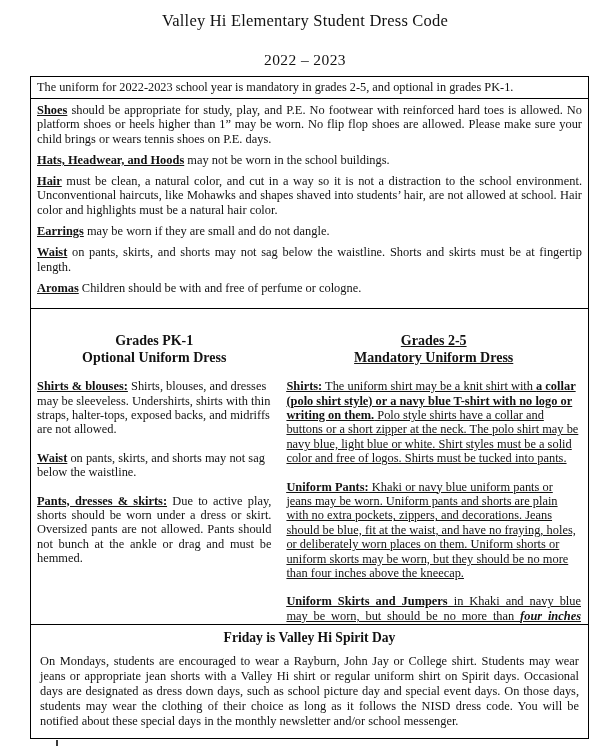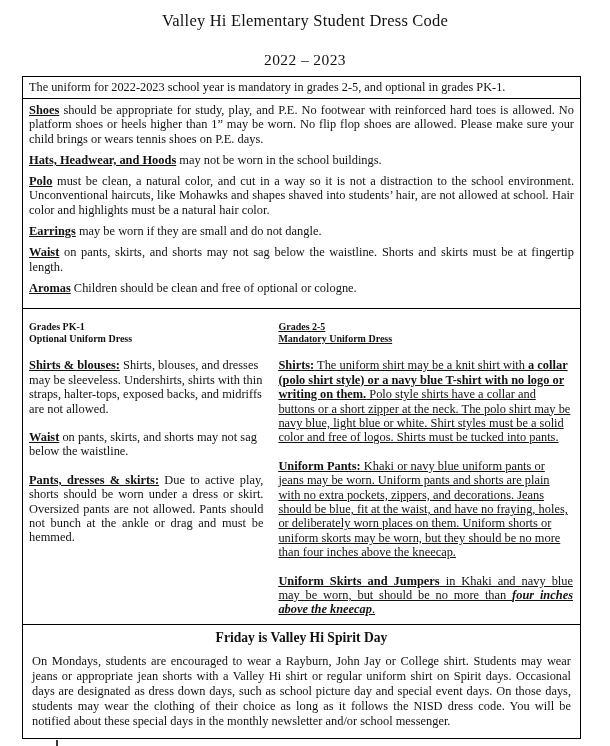--- a/index.html
+++ b/index.html
@@ -9,36 +9,36 @@
     font-family:"Liberation Serif","DejaVu Serif",serif;
     overflow:hidden;
   }
   .page { position:relative; width:610px; height:746px; overflow:hidden; background:#fff;border-radius:12px; }
 
   .title-block { height:76px; padding-top:11px; text-align:center; box-sizing:border-box; }
   .title-line1 { font-size:16.5px; letter-spacing:.2px; }
   .title-line2 { font-size:15.5px; margin-top:20px; letter-spacing:.4px; }
 
   .doc-table {
-    position:absolute; left:22px; top:76px; width:559px; height:663px;
+    position:absolute; left:30px; top:76px; width:559px; height:663px;
     border:1.4px solid #000; box-sizing:border-box;
     display:flex; flex-direction:column;
   }
   .row { box-sizing:border-box; }
   .row-intro {
     height:22px; border-bottom:1.4px solid #000;
     padding:3px 6px; font-size:12.3px; overflow:hidden; white-space:nowrap;
   }
   .row-general { height:210px; border-bottom:1.4px solid #000; padding:4px 6px 16px; overflow:hidden; }
   .row-general p { margin:0 0 7px; font-size:12.4px; line-height:14.3px; text-align:justify; }
 
   .row-columns { height:316px; border-bottom:1.4px solid #000; display:flex; overflow:hidden; }
   .col-left  { width:45.5%; padding:4px 13px 4px 6px; box-sizing:border-box; }
   .col-right { width:54.5%; padding:4px 7px 4px 2px;  box-sizing:border-box;text-decoration:underline; }
-  .col-header { text-align:left; font-weight:bold; font-size:10px; line-height:1.22; margin:8px 0 13px; }
+  .col-header { text-align:center; font-weight:bold; font-size:14px; line-height:1.22; margin:19px 0 13px; }
   .row-columns p { font-size:12.4px; line-height:14.4px; margin:0 0 14px; }
   .justify { text-align:justify; }
 
   .row-special { flex:1; padding:3px 9px; overflow:hidden; }
   .special-header { text-align:center; font-weight:bold; font-size:13.6px; line-height:1.25; margin:2px 0 7px; }
   .row-special p { font-size:12.4px; line-height:15px; text-align:justify; margin:0; }
 
   .bu { font-weight:bold; text-decoration:underline; }
   .b  { font-weight:bold; }
   .bi { font-weight:bold; font-style:italic; }
@@ -55,24 +55,24 @@
     <div class="title-line2">2022 – 2023</div>
   </div>
 
   <div class="doc-table">
 
     <div class="row row-intro">The uniform for 2022-2023 school year is mandatory in grades 2-5, and optional in grades PK-1.</div>
 
     <div class="row row-general">
       <p><span class="bu">Shoes</span><span> should be appropriate for study, play, and P.E. No footwear with reinforced hard toes is allowed. No platform shoes or heels higher than 1” may be worn. No flip flop shoes are allowed. Please make sure your child brings or wears tennis shoes on P.E. days.</span></p>
       <p><span class="bu">Hats, Headwear, and Hoods</span><span> may not be worn in the school buildings.</span></p>
-      <p><span class="bu">Polo</span><span> must be clean, a natural color, and cut in a way so it is not a distraction to the school environment. Unconventional haircuts, like Mohawks and shapes shaved into students’ hair, are not allowed at school. Hair color and highlights must be a natural hair color.</span></p>
+      <p><span class="bu">Hair</span><span> must be clean, a natural color, and cut in a way so it is not a distraction to the school environment. Unconventional haircuts, like Mohawks and shapes shaved into students’ hair, are not allowed at school. Hair color and highlights must be a natural hair color.</span></p>
       <p><span class="bu">Earrings</span><span> may be worn if they are small and do not dangle.</span></p>
       <p><span class="bu">Waist</span><span> on pants, skirts, and shorts may not sag below the waistline. Shorts and skirts must be at fingertip length.</span></p>
-      <p><span class="bu">Aromas</span><span> Children should be clean and free of optional or cologne.</span></p>
+      <p><span class="bu">Aromas</span><span> Children should be with and free of perfume or cologne.</span></p>
     </div>
 
     <div class="row row-columns">
 
       <div class="col-left">
         <div class="col-header">
           <div>Grades PK-1</div>
           <div>Optional Uniform Dress</div>
         </div>
         <p><span class="bu">Shirts &amp; blouses:</span><span> Shirts, blouses, and dresses may be sleeveless. Undershirts, shirts with thin straps, halter-tops, exposed backs, and midriffs are not allowed.</span></p>

